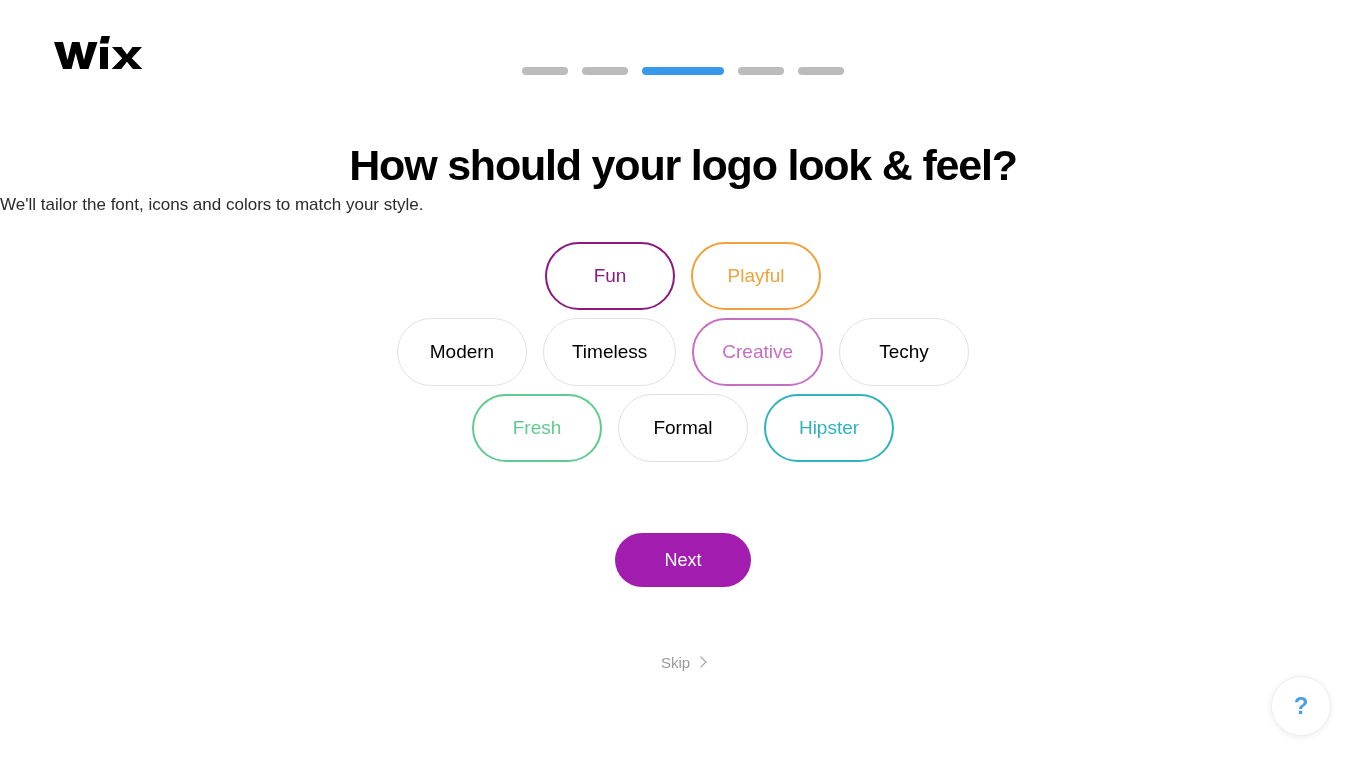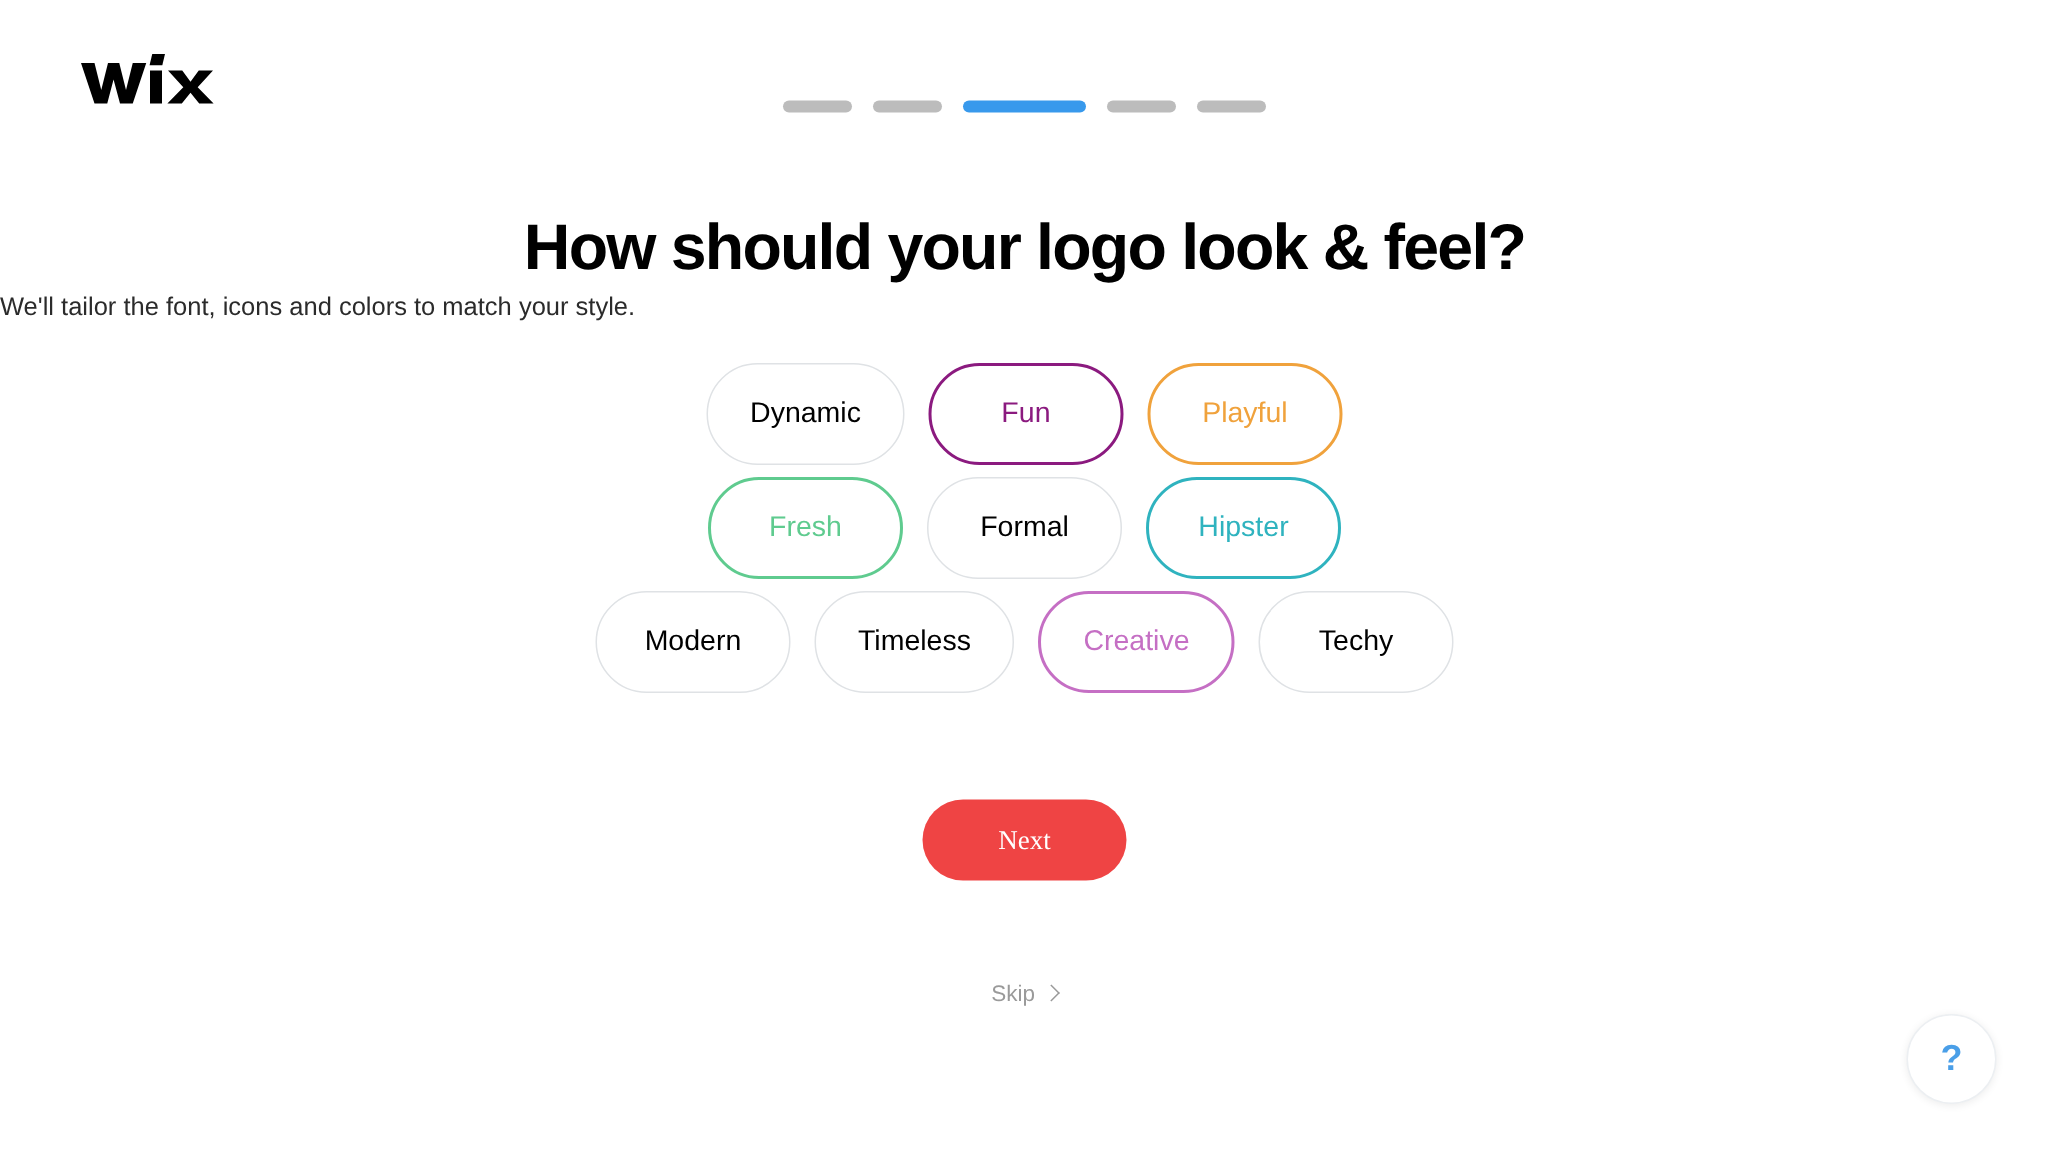--- a/index.html
+++ b/index.html
@@ -203,38 +203,37 @@
     <div class="step active" style="background: rgb(56, 153, 236);"></div>
     <div class="step" style="background: rgb(188, 188, 188);"></div>
     <div class="step" style="background: rgb(188, 188, 188);"></div>
   </div>
 
 <h1 class="page-title">How should your logo look &amp; feel?</h1>
 <p class="page-subtitle">We'll tailor the font, icons and colors to match your style.</p>
 
 <div class="chips" id="chip-container">
     <div class="chip-row">
-      <div class="chip" style="border-color: rgb(223, 226, 229);">Dynamic</div>
       <div class="chip selected" style="border-color: rgb(139, 26, 127); color: rgb(139, 26, 127);">Fun</div>
       <div class="chip selected" style="border-color: rgb(240, 162, 60); color: rgb(240, 162, 60);">Playful</div>
-    </div>
-    <div class="chip-row">
-      <div class="chip selected" style="border-color: rgb(95, 203, 143); color: rgb(95, 203, 143);">Fresh</div>
-      <div class="chip" style="border-color: rgb(223, 226, 229);">Formal</div>
-      <div class="chip selected" style="border-color: rgb(47, 179, 191); color: rgb(47, 179, 191);">Hipster</div>
     </div>
     <div class="chip-row">
       <div class="chip" style="border-color: rgb(223, 226, 229);">Modern</div>
       <div class="chip" style="border-color: rgb(223, 226, 229);">Timeless</div>
       <div class="chip selected" style="border-color: rgb(197, 111, 196); color: rgb(197, 111, 196);">Creative</div>
       <div class="chip" style="border-color: rgb(223, 226, 229);">Techy</div>
     </div>
+    <div class="chip-row">
+      <div class="chip selected" style="border-color: rgb(95, 203, 143); color: rgb(95, 203, 143);">Fresh</div>
+      <div class="chip" style="border-color: rgb(223, 226, 229);">Formal</div>
+      <div class="chip selected" style="border-color: rgb(47, 179, 191); color: rgb(47, 179, 191);">Hipster</div>
+    </div>
   </div>
 
-<button class="next-button" style="background: #ef4444; font-family: Liberation Serif, serif;">Next</button>
+<button class="next-button" style="background: #a21caf;">Next</button>
 
 <div class="skip-link">
   <span>Skip</span>
   <span class="chevron-right"></span>
 </div>
 
 <div class="help-button" style="color: rgb(74, 159, 232);">
   <span>?</span>
 </div>
 

